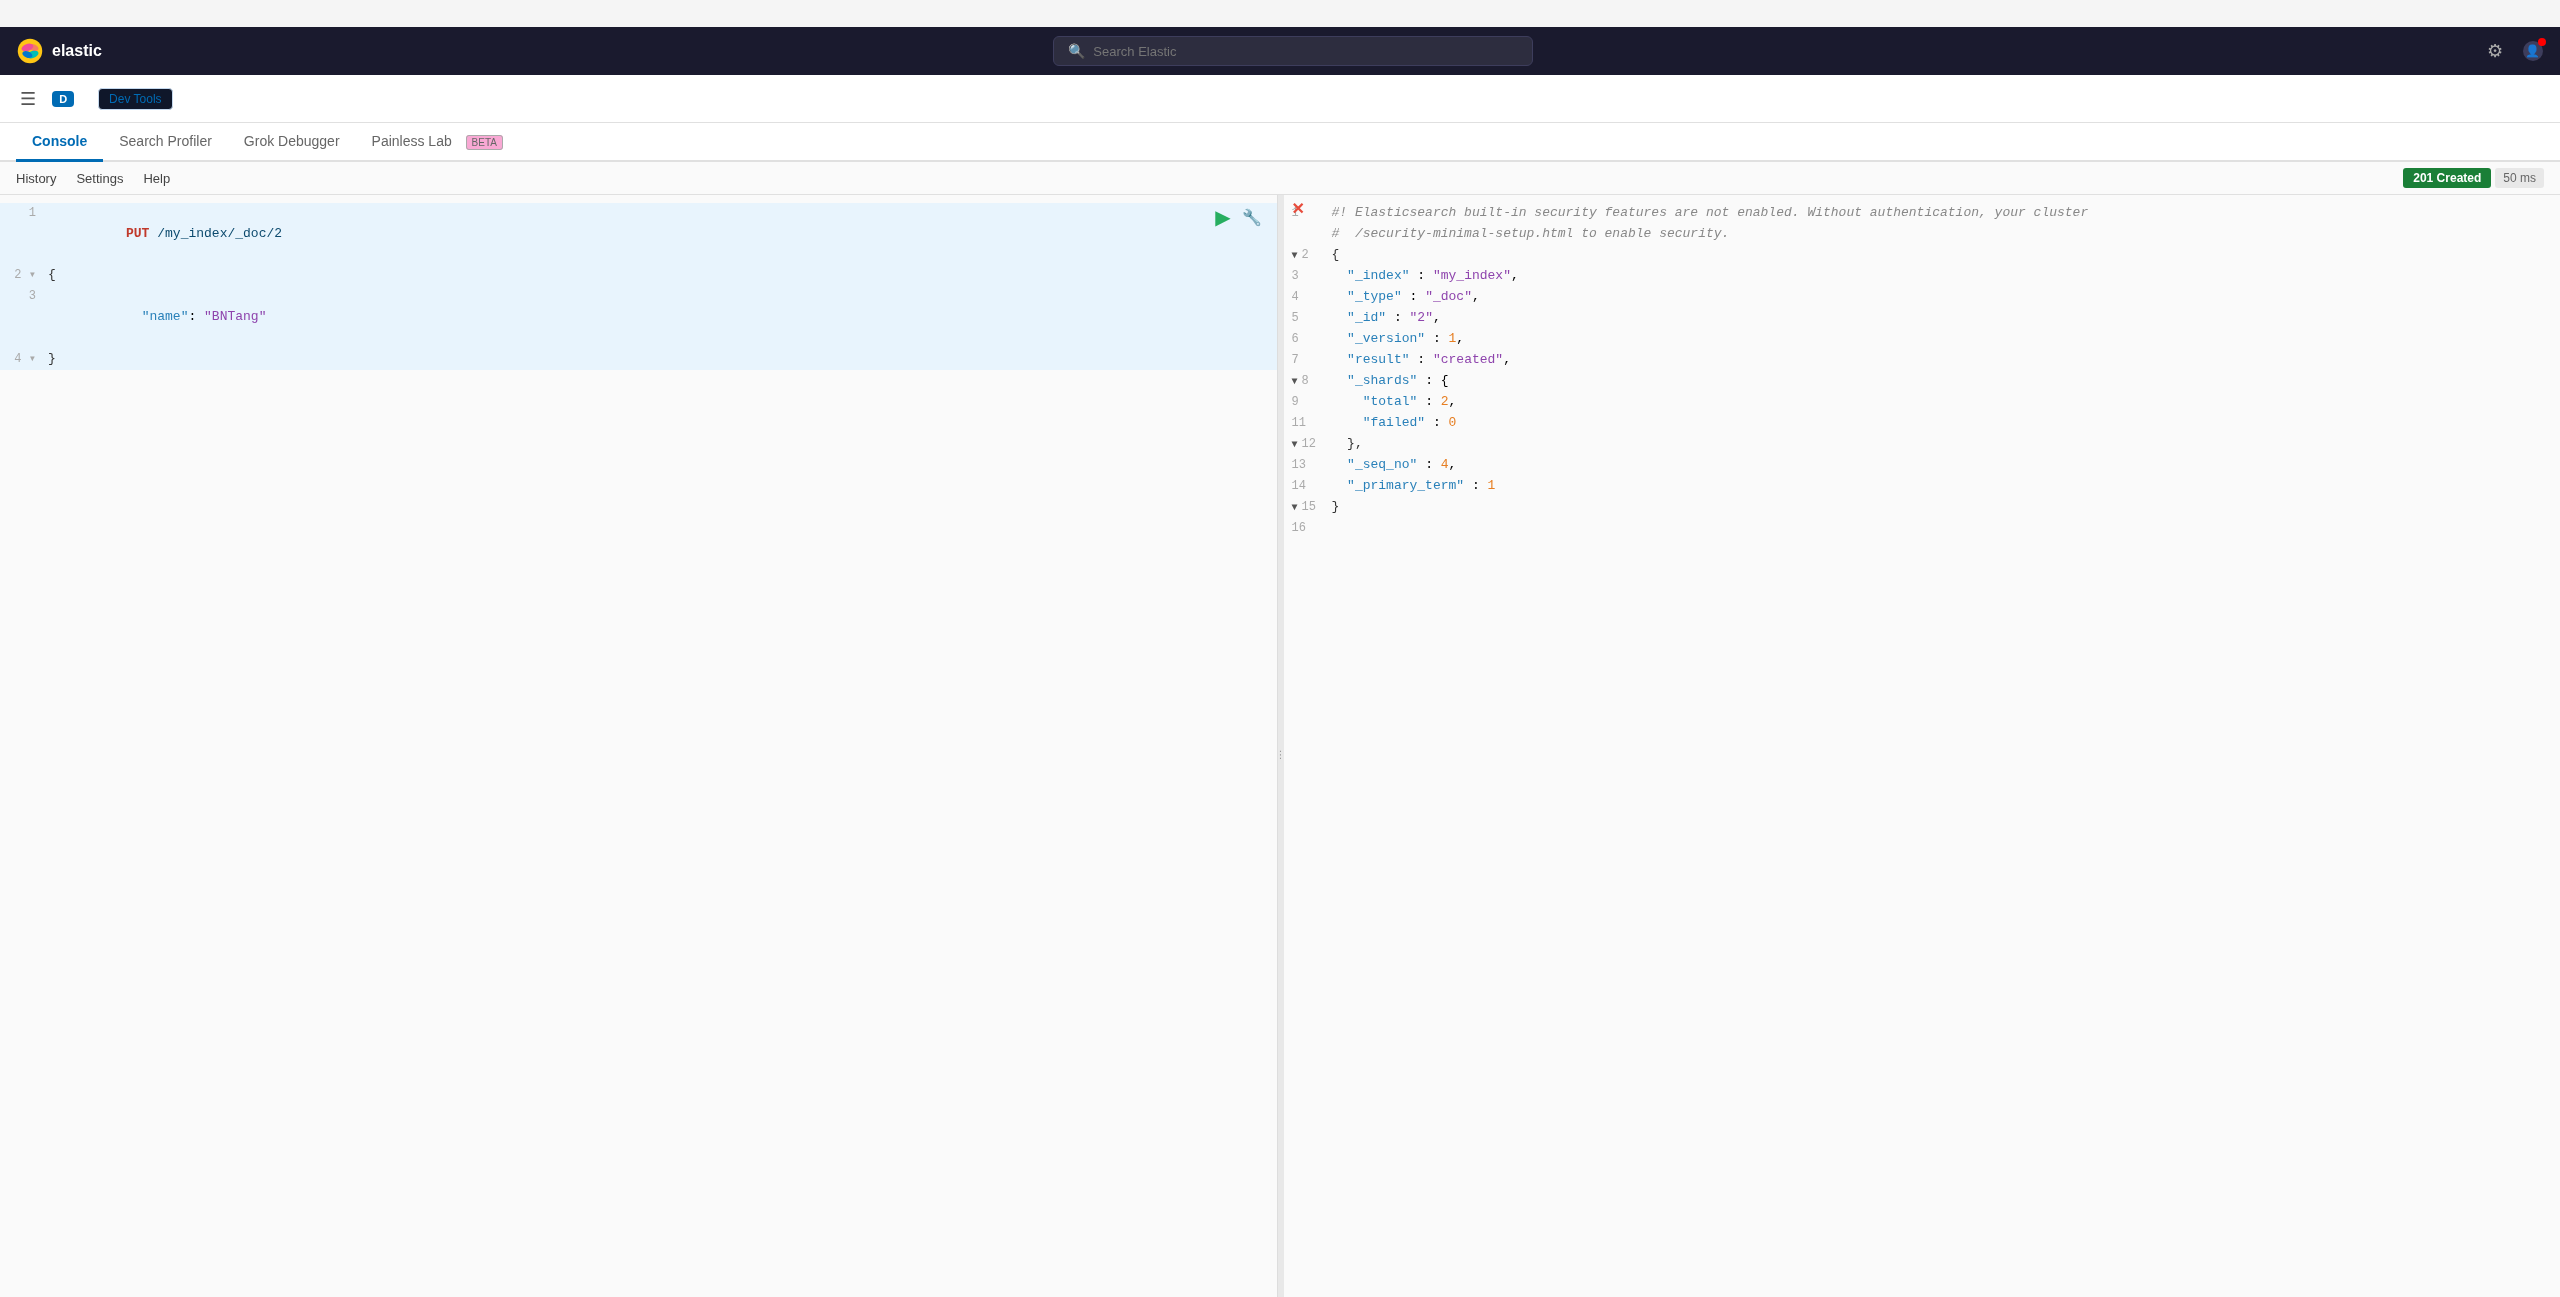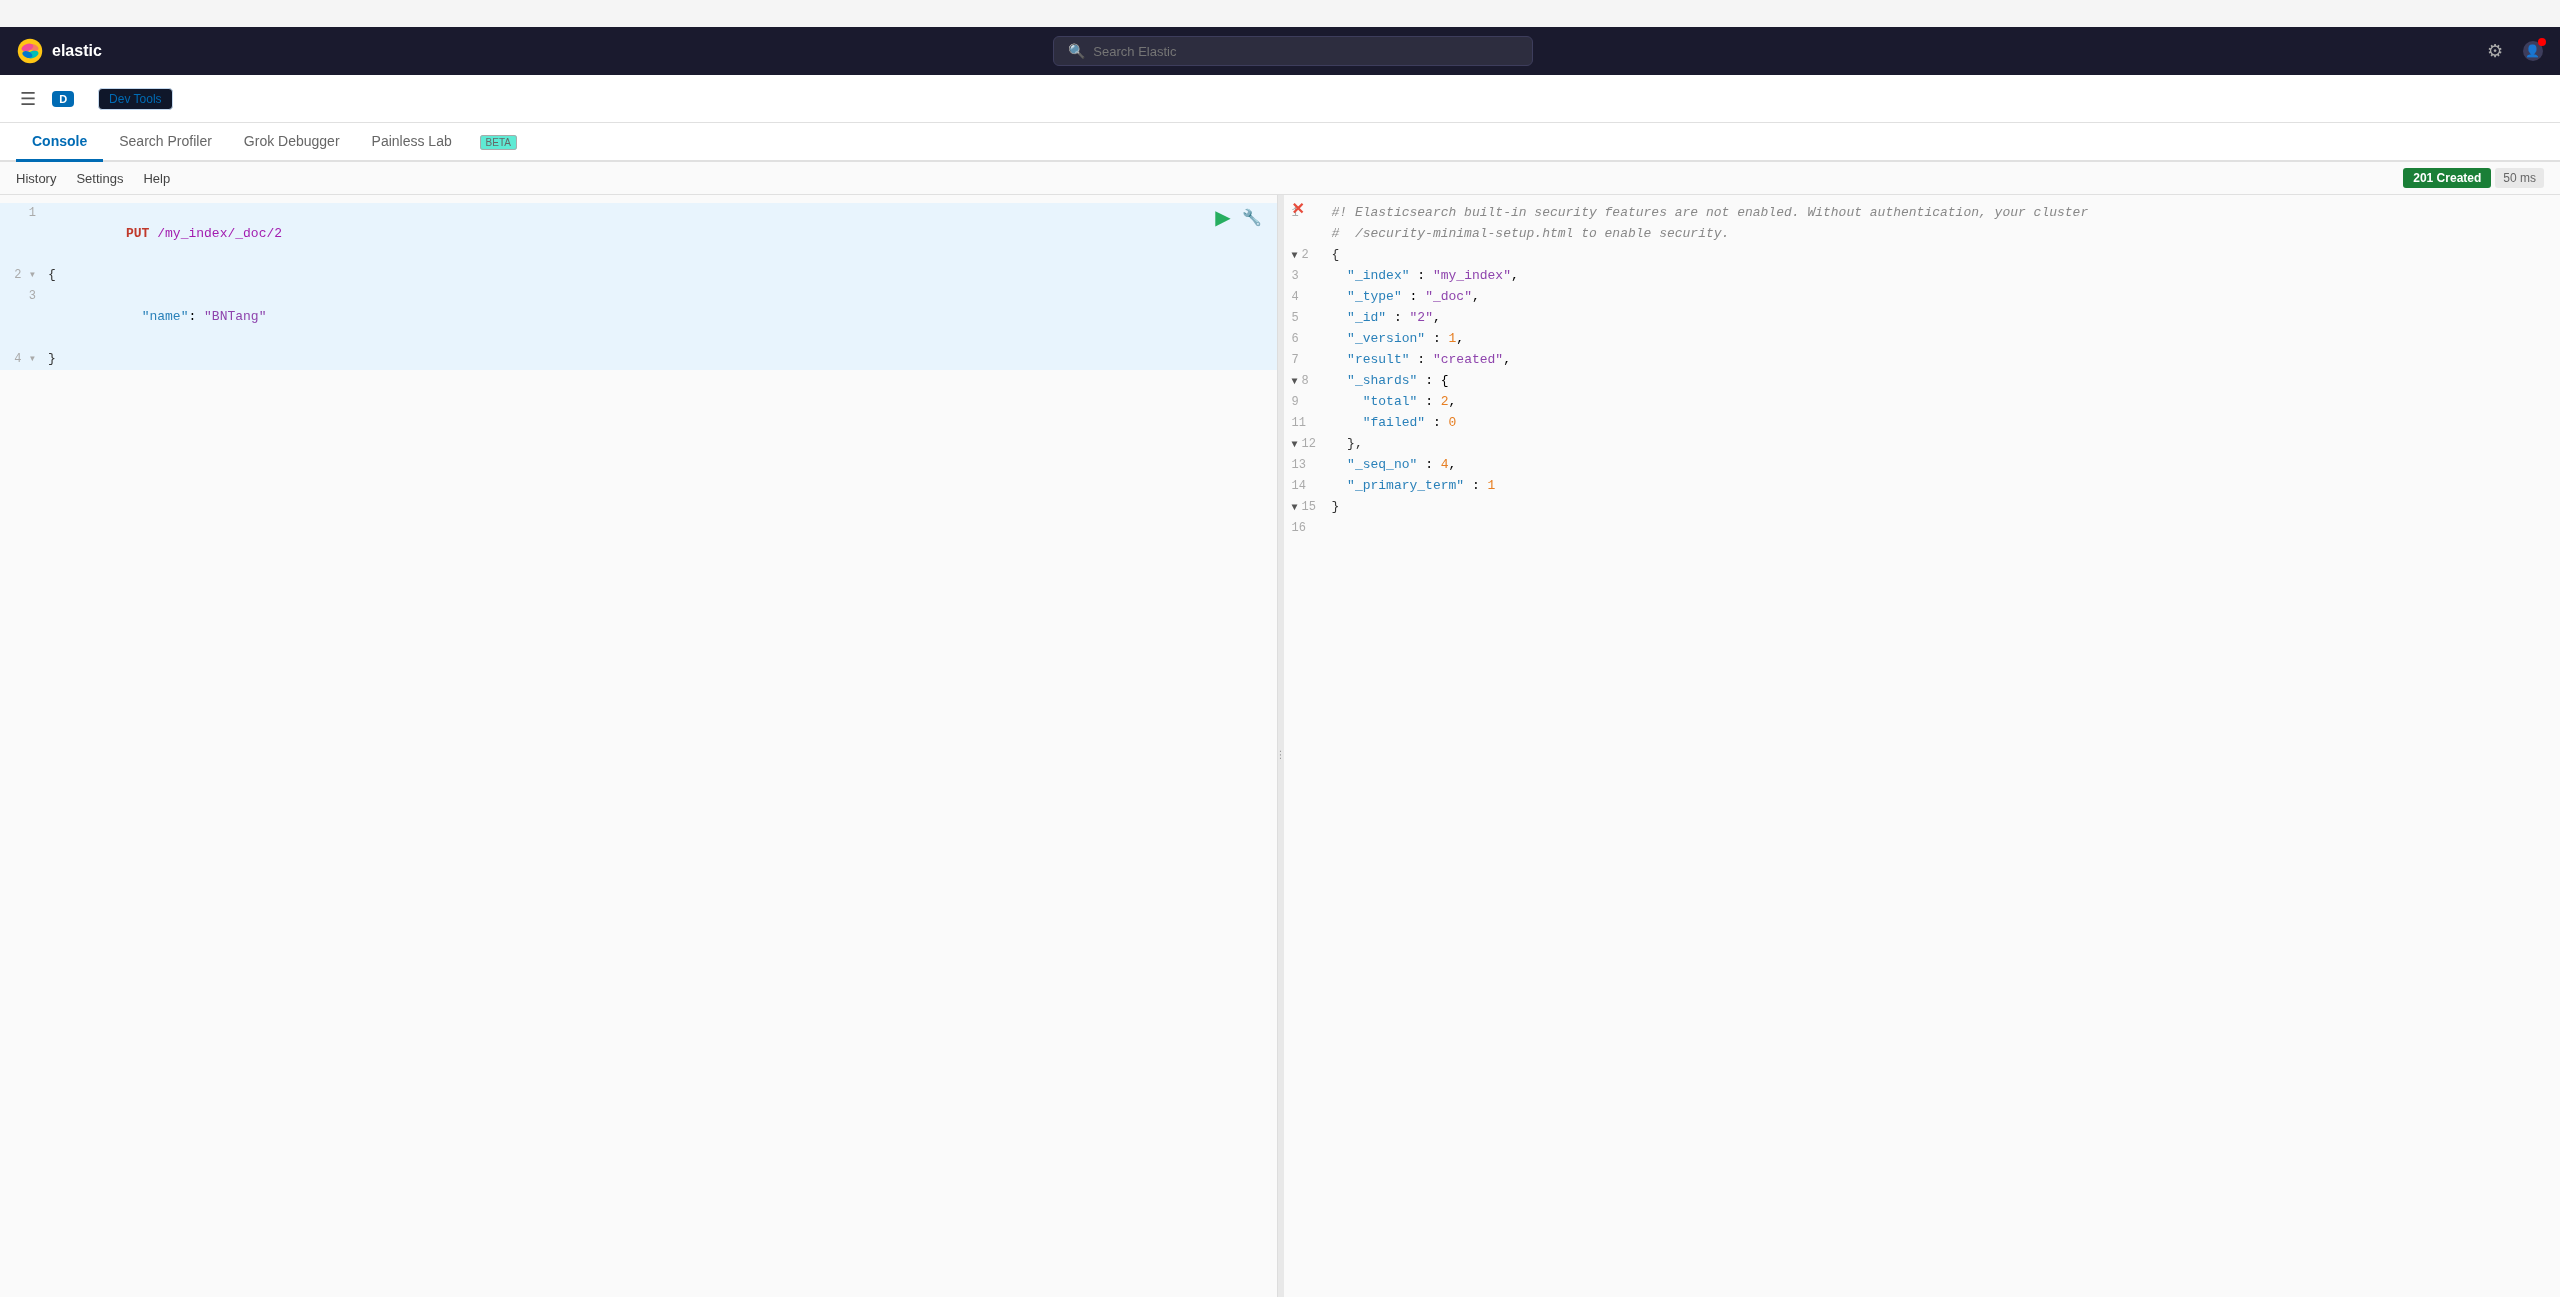--- a/index.html
+++ b/index.html
@@ -89,26 +89,26 @@
       border-bottom: 3px solid transparent;
       margin-bottom: -2px;
       white-space: nowrap;
     }
     .tab.active {
       color: #006bb4;
       border-bottom: 3px solid #006bb4;
       font-weight: 600;
     }
     .beta-badge {
-      background: #5eead4;
+      background: #f9a8d4;
       border: 1px solid #aaa;
       border-radius: 3px;
       font-size: 10px;
       padding: 1px 5px;
-      margin-left: 24px;
+      margin-left: 10px;
       color: #666;
       vertical-align: middle;
     }
 
     
     .toolbar {
       background: #fafafa;
       padding: 6px 16px;
       display: flex;
       align-items: center;
@@ -156,21 +156,21 @@
       color: #aaa;
       font-size: 12px;
       min-width: 28px;
       text-align: right;
       margin-right: 12px;
       user-select: none;
       padding-top: 1px;
     }
     .line-content { flex: 1; white-space: pre; }
     .keyword-put { color: #c0392b; font-weight: 600; }
-    .path-text { color: #a21caf; }
+    .path-text { color: #0c4a6e; }
     .brace-text { color: #333; }
     .key-text { color: #2980b9; }
     .string-text { color: #8e44ad; }
 
     
     .editor-actions {
       position: absolute;
       top: 8px;
       right: 12px;
       display: flex;

